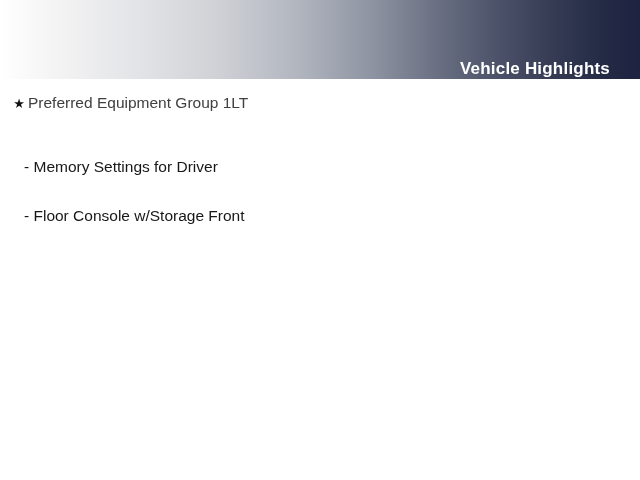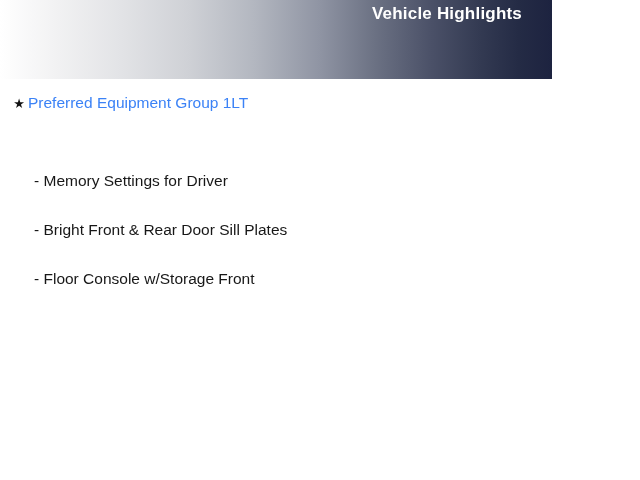--- a/index.html
+++ b/index.html
@@ -15,36 +15,36 @@
   }
   .page {
     position: relative;
     width: 640px;
     height: 480px;
     background: #ffffff;
     box-sizing: border-box;
   }
   .header-band {
     position: relative;
-    width: 552px;
+    width: 640px;
     height: 79px;
     background: linear-gradient(to right,
         #ffffff 0%,
         #f2f2f3 10%,
         #e2e3e6 22%,
         #cfd1d6 34%,
         #b3b7c0 46%,
         #8f94a3 58%,
         #6b7183 68%,
         #4b5168 78%,
         #333a52 87%,
         #242b45 94%,
         #1d2340 100%);
     display: flex;
-    align-items: flex-start;
+    align-items: flex-end;
     justify-content: flex-end;
   }
   .header-title {
     color: #ffffff;
     font-size: 17px;
     font-weight: bold;
     letter-spacing: 0.2px;
     padding-right: 30px;
     padding-top: 4px;
     white-space: nowrap;
@@ -64,30 +64,29 @@
     width: 18px;
     font-size: 13px;
     line-height: 20px;
     color: #111111;
     text-align: center;
     flex: 0 0 18px;
     padding-top: 1px;
   }
   .feature-text {
     font-size: 15.5px;
-    color: #3b82f6;
+    color: #404040;
     line-height: 20px;
     white-space: nowrap;
   }
   .sub-row {
     display: flex;
-    align-items: flex-end;
+    align-items: center;
     padding: 0 0 0 24px;
     height: 49px;
-    margin-left: 10px;
   }
   .sub-text {
     font-size: 15.5px;
     color: #171717;
     line-height: 20px;
     white-space: nowrap;
   }
   .bottom-strip {
     position: absolute;
     left: 0;
@@ -114,23 +113,20 @@
     </div>
 
     <div class="sub-row">
       <span class="sub-text">- Memory Settings for Driver</span>
     </div>
 
 
 
 
 
-    <div class="sub-row">
-      <span class="sub-text">- Bright Front &amp; Rear Door Sill Plates</span>
-    </div>
 
     <div class="sub-row">
       <span class="sub-text">- Floor Console w/Storage Front</span>
     </div>
 
   </div>
 
   <div class="bottom-strip"></div>
 
 </div>

